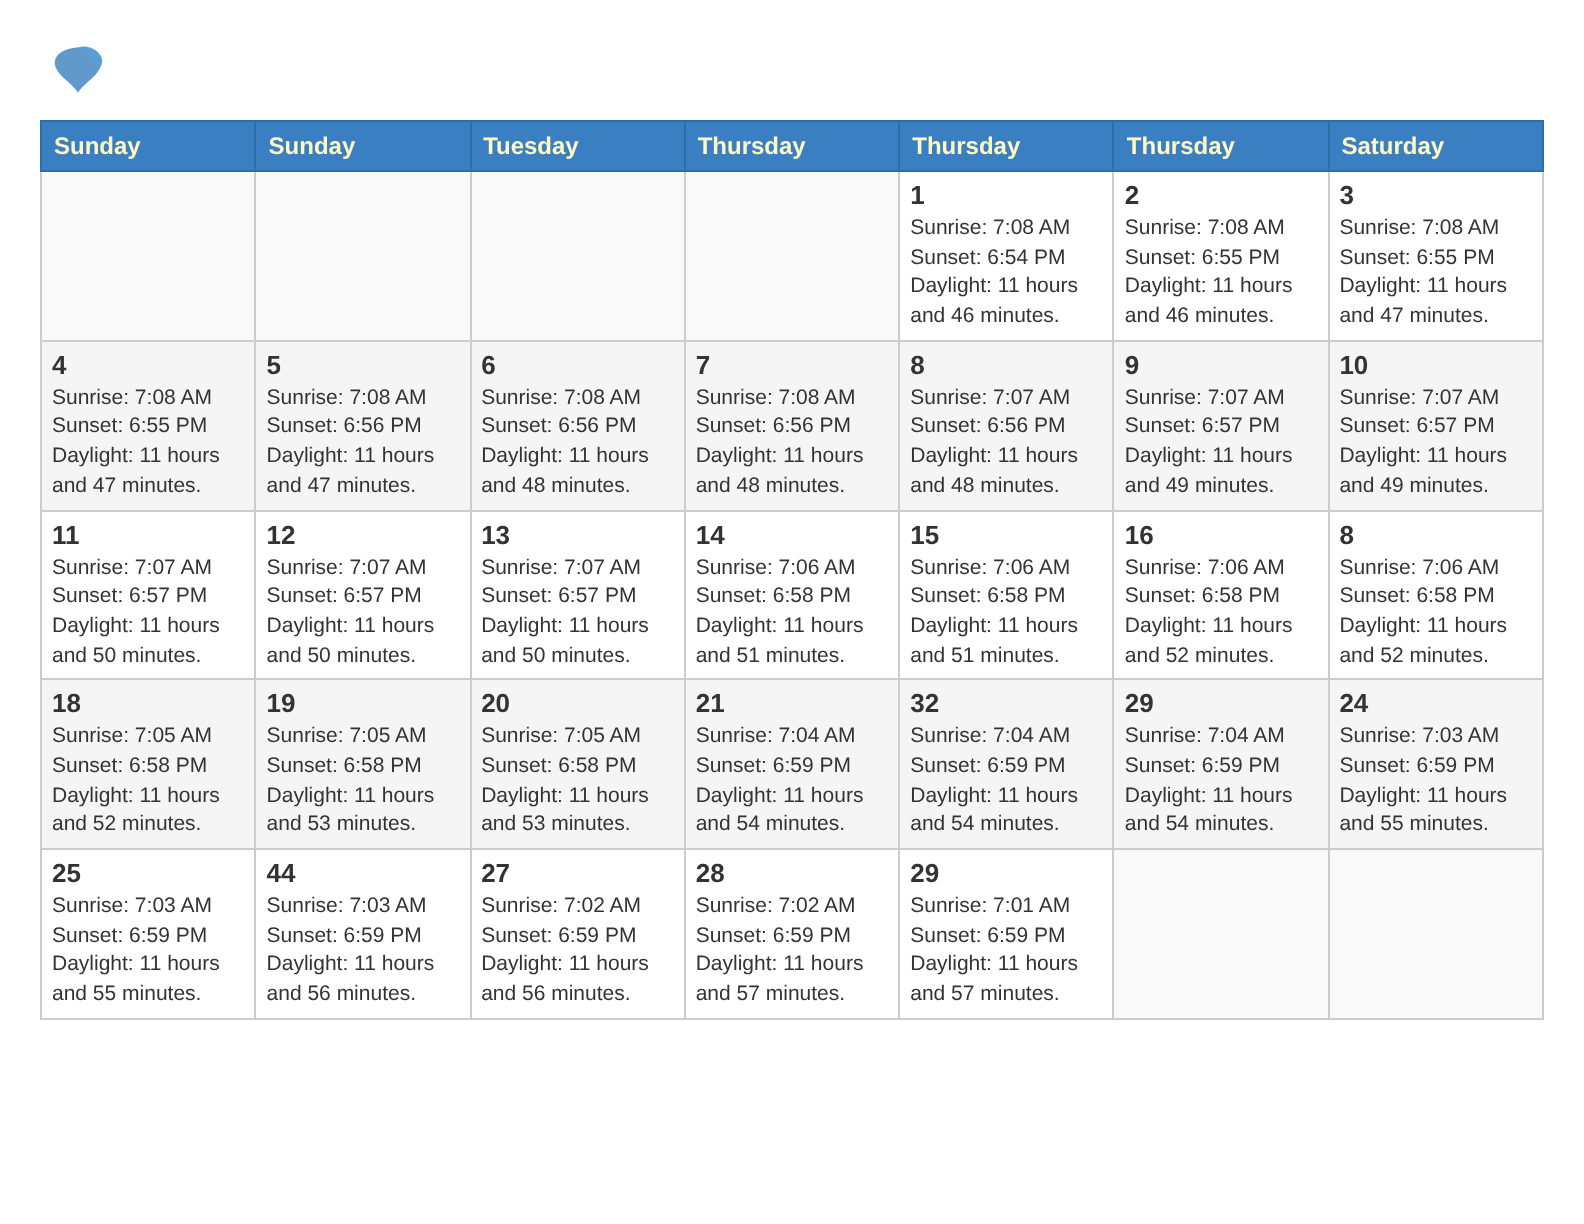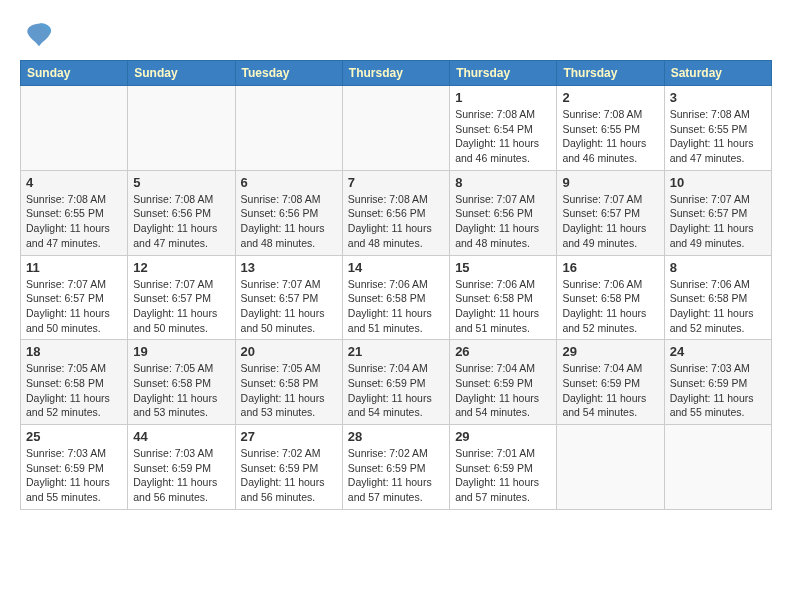--- a/index.html
+++ b/index.html
@@ -210,21 +210,21 @@
         </td>
         <td>
           <span class="day-num">20</span>
           <div class="day-info">Sunrise: 7:05 AM<br>Sunset: 6:58 PM<br>Daylight: 11 hours and 53 minutes.</div>
         </td>
         <td>
           <span class="day-num">21</span>
           <div class="day-info">Sunrise: 7:04 AM<br>Sunset: 6:59 PM<br>Daylight: 11 hours and 54 minutes.</div>
         </td>
         <td>
-          <span class="day-num">26</span>
+          <span class="day-num">32</span>
           <div class="day-info">Sunrise: 7:04 AM<br>Sunset: 6:59 PM<br>Daylight: 11 hours and 54 minutes.</div>
         </td>
         <td>
           <span class="day-num">29</span>
           <div class="day-info">Sunrise: 7:04 AM<br>Sunset: 6:59 PM<br>Daylight: 11 hours and 54 minutes.</div>
         </td>
         <td>
           <span class="day-num">24</span>
           <div class="day-info">Sunrise: 7:03 AM<br>Sunset: 6:59 PM<br>Daylight: 11 hours and 55 minutes.</div>
         </td>

